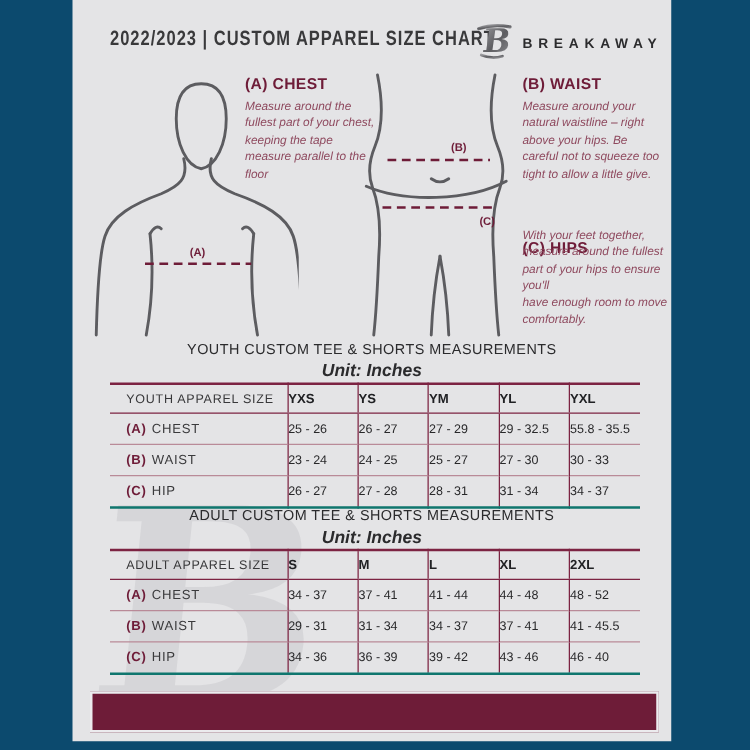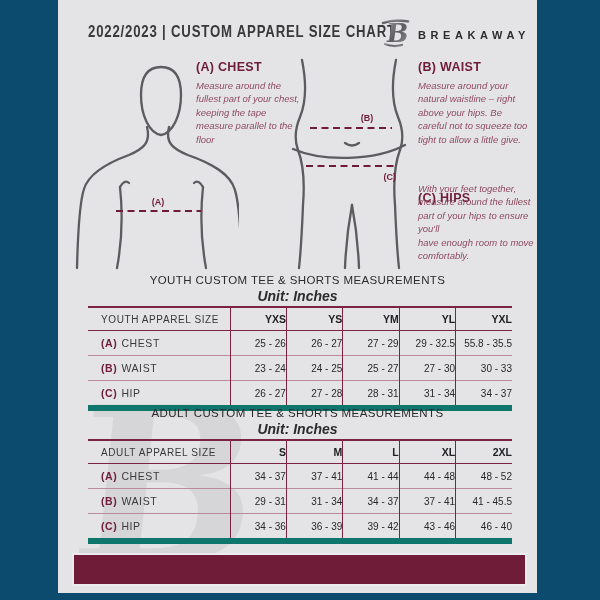--- a/index.html
+++ b/index.html
@@ -21,23 +21,23 @@
   .fig{position:absolute;}
 
   
   .sec-title{position:absolute;left:0;width:100%;text-align:center;font-size:11.5px;font-weight:400;
              color:#2b2b2d;letter-spacing:.4px;}
   .sec-unit{position:absolute;left:0;width:100%;text-align:center;font-size:14px;font-style:italic;
             font-weight:700;color:#2b2b2d;}
 
   
   table.size{position:absolute;left:30px;width:424px;border-collapse:collapse;table-layout:fixed;
-             border-top:2px solid #7c2342;border-bottom:6px solid #0f766e;background:transparent;}
+             border-top:2px solid #7c2342;border-bottom:2px solid #0f766e;background:transparent;}
   table.size td{padding:0;vertical-align:middle;}
-  table.size td+td{border-left:1.3px solid #7c2342;text-align:right;}
+  table.size td+td{border-left:1.3px solid #7c2342;text-align:left;}
   table.size tr.head td{height:22px;border-bottom:1.6px solid #7c2342;}
   table.size tr.row td{height:24px;}
   table.size tr.row+tr.row td{border-top:1px solid #b98a98;}
   .col-lbl{width:142px;}
   .lbl-head{font-size:10px;letter-spacing:.6px;color:#38383a;padding-left:13px !important;text-align:left;}
   .sz-head{font-size:10.5px;font-weight:700;color:#202124;}
   .row-lbl{padding-left:13px !important;text-align:left;font-size:10.5px;color:#3a3a3c;letter-spacing:.6px;}
   .row-lbl .pfx{font-weight:700;color:#6e1c38;margin-right:4px;}
   .val{font-size:10px;color:#28282a;}
 

